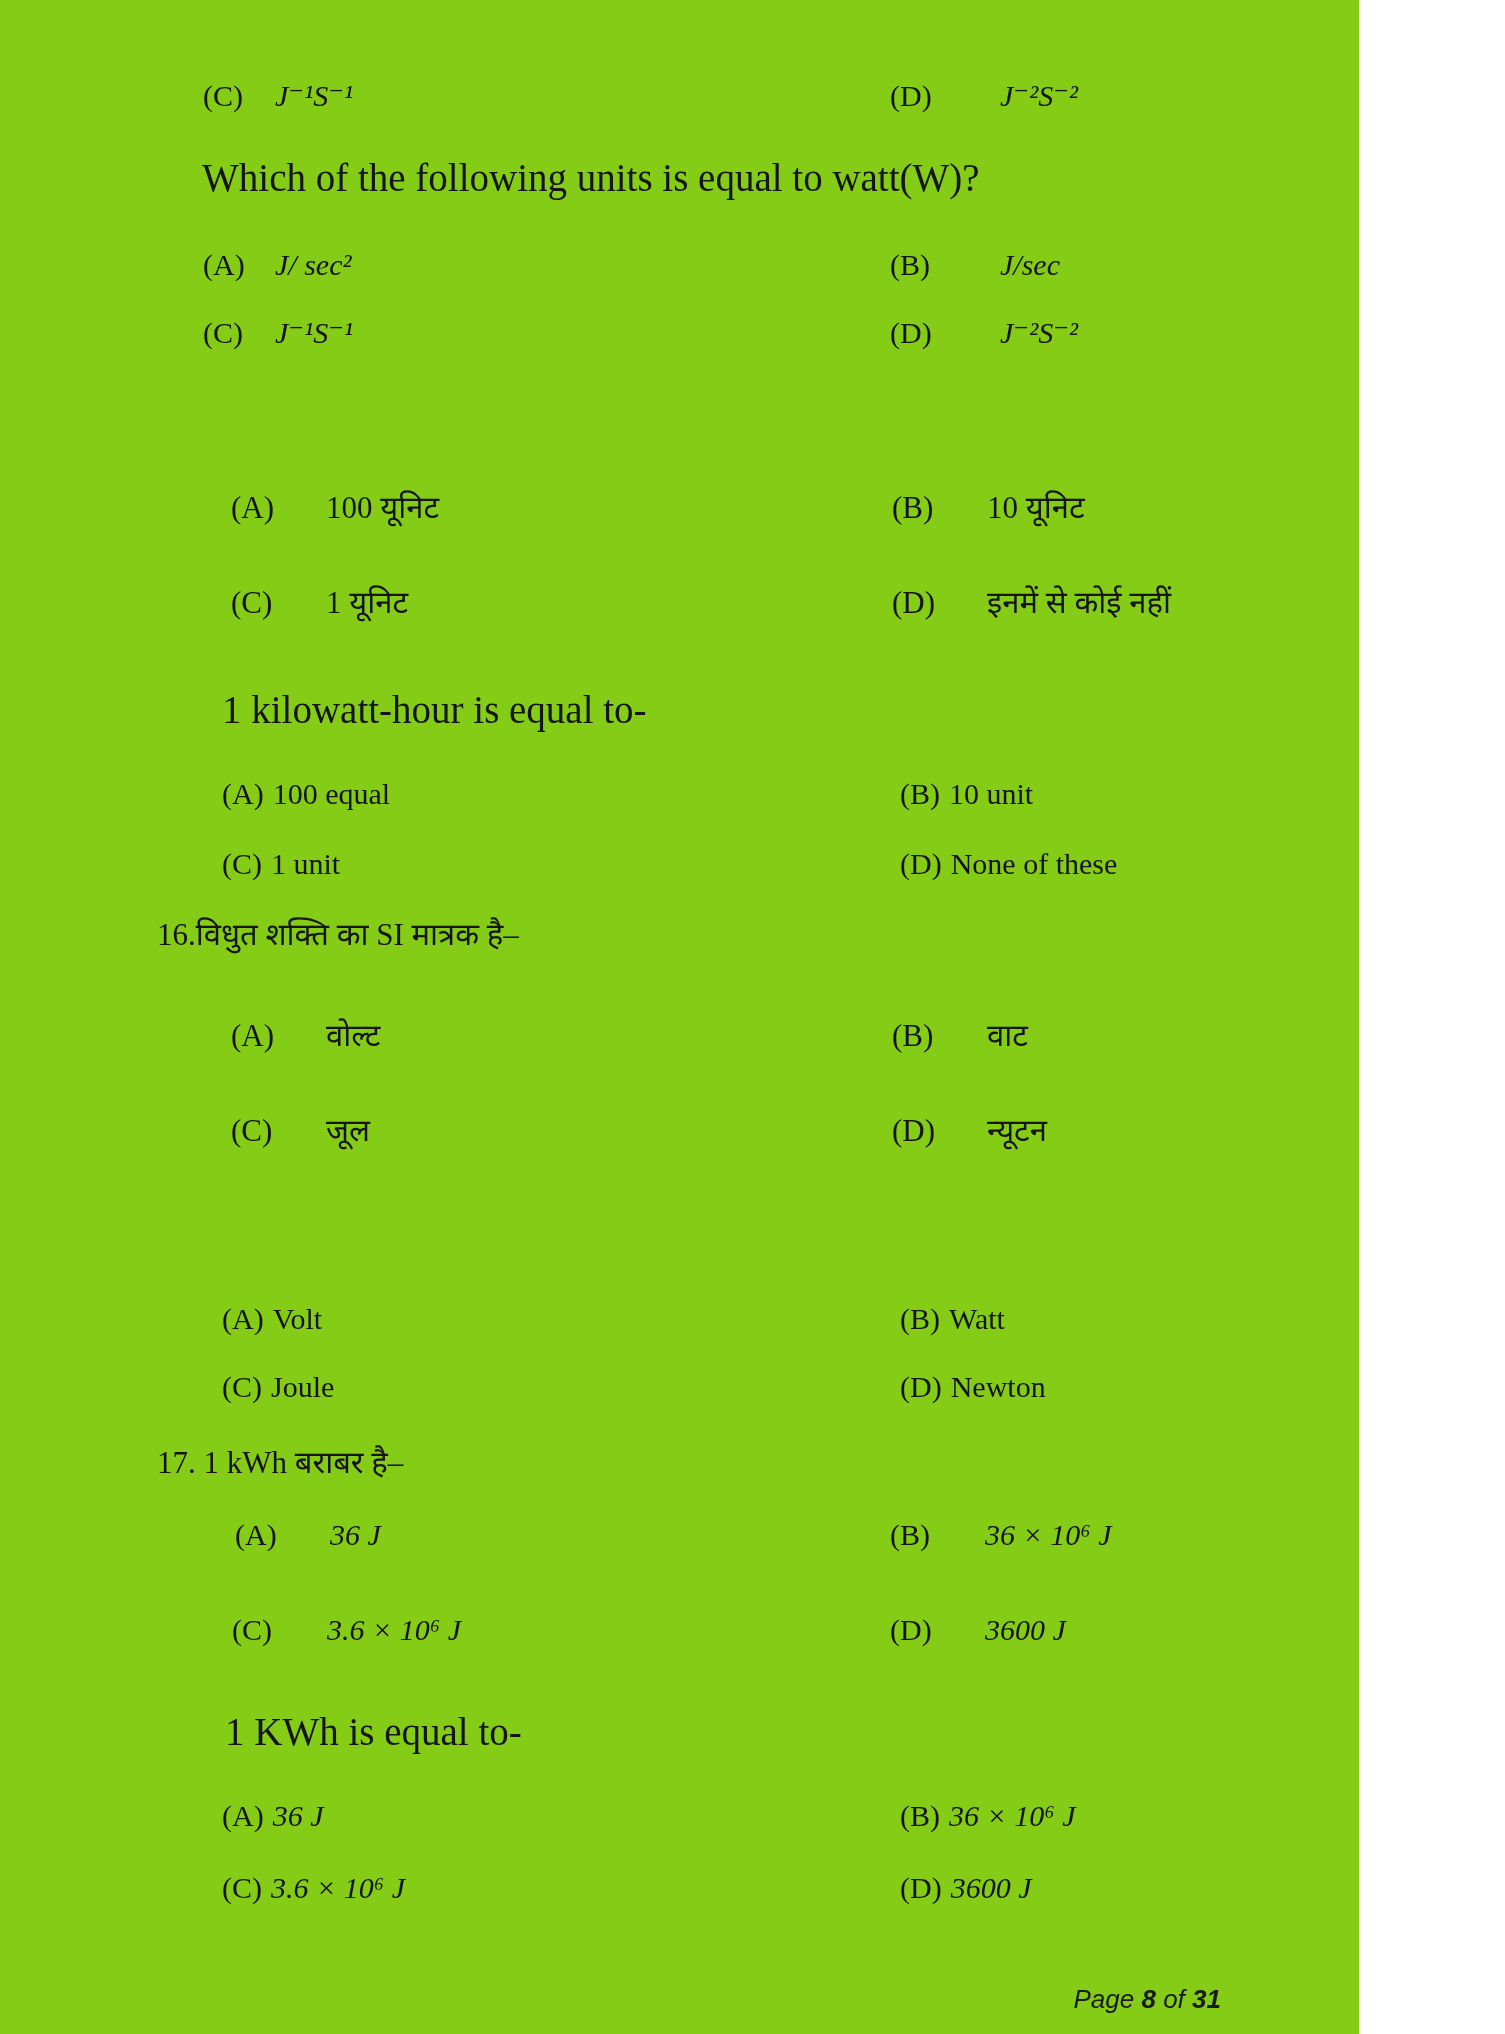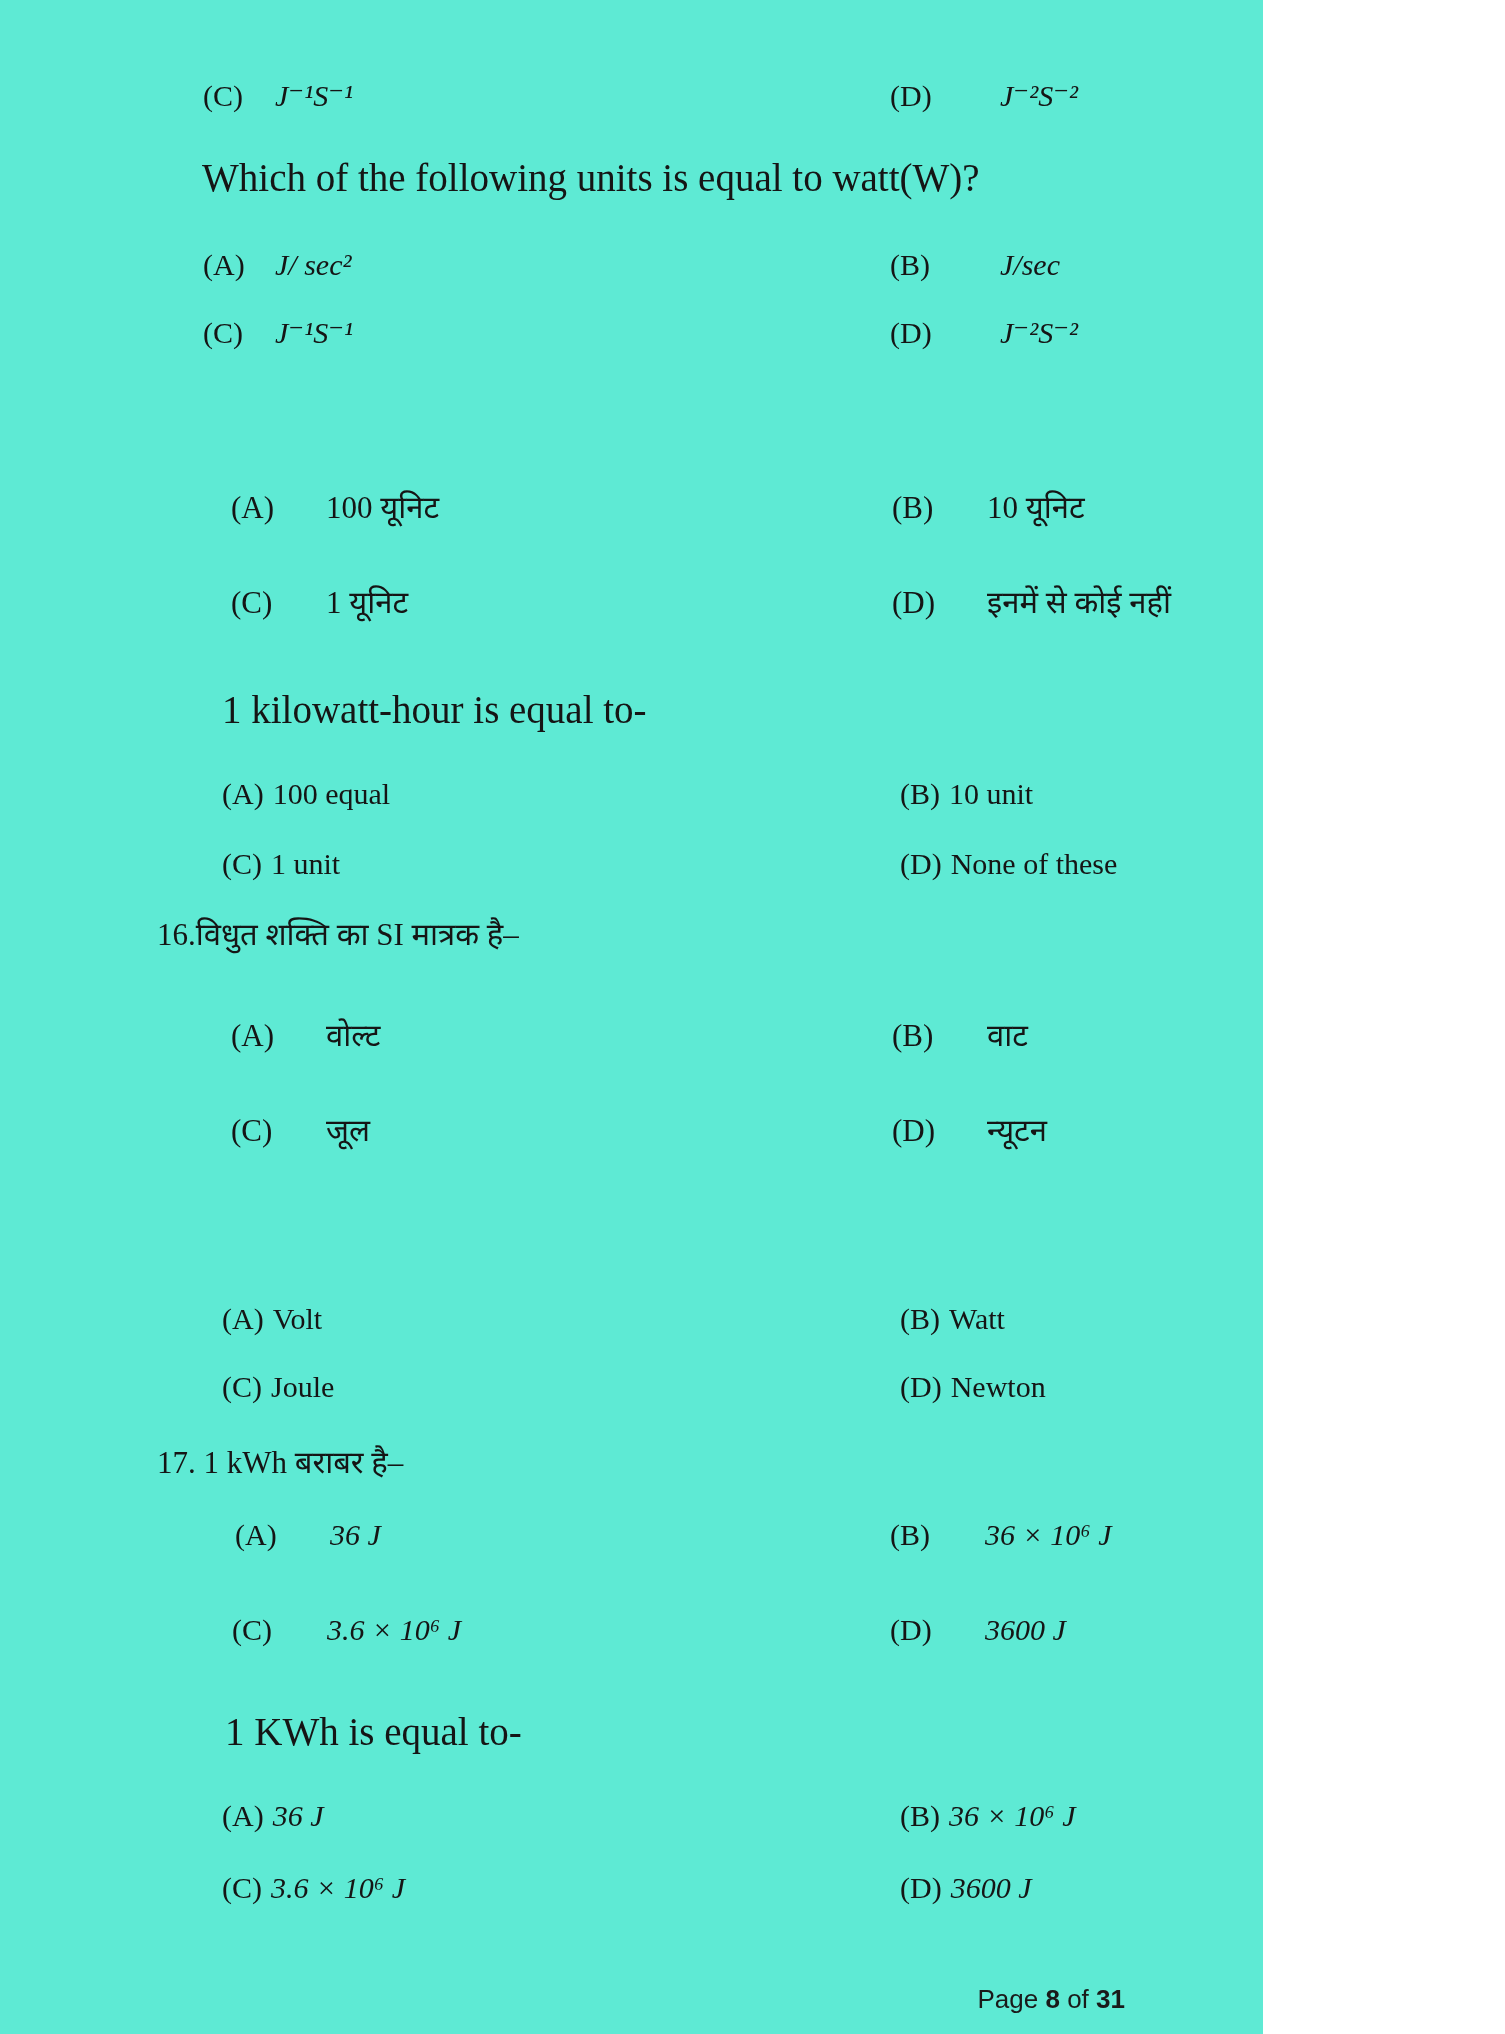--- a/index.html
+++ b/index.html
@@ -4,39 +4,39 @@
 <style>
   html,body { margin:0; padding:0; }
   body {
     width:1505px; height:2034px;
     background:#ffffff;
     font-family:"Liberation Serif","DejaVu Serif",serif;
     color:#151515;
   }
   .page {
     position:relative;
-    width:1263px; height:2034px;
-    background:#5eead4;
+    width:1359px; height:2034px;
+    background:#84cc16;
     overflow:hidden;
   }
   .abs { position:absolute; white-space:nowrap; }
   .qtext  { font-size:39px; }
   .qhead  { font-size:32px; }
   .opt    { font-size:30px; }
   .hi     { font-size:31px; }
   .lbl { display:inline-block; }
   .gap72  .lbl { width:72px;  }
   .gap95  .lbl { width:95px;  }
   .gap110 .lbl { width:110px; }
   .gapEn  .lbl { width:auto; margin-right:9px; }
   .val.math { font-style:italic; }
   .footer {
     position:absolute; top:1984px; right:138px;
     font-family:"Liberation Sans","DejaVu Sans",sans-serif;
-    font-size:26px; color:#1a1a1a; white-space:pre;
+    font-size:26px; color:#1a1a1a; white-space:pre;font-style:italic;
   }
   .footer .num { font-weight:700; }
 </style>
 </head>
 <body>
 
 <div class="page">
 
   <div class="abs opt gap72" style="left:203px; top:78px">
     <span class="lbl">(C)</span><span class="val math">J⁻¹S⁻¹</span>

